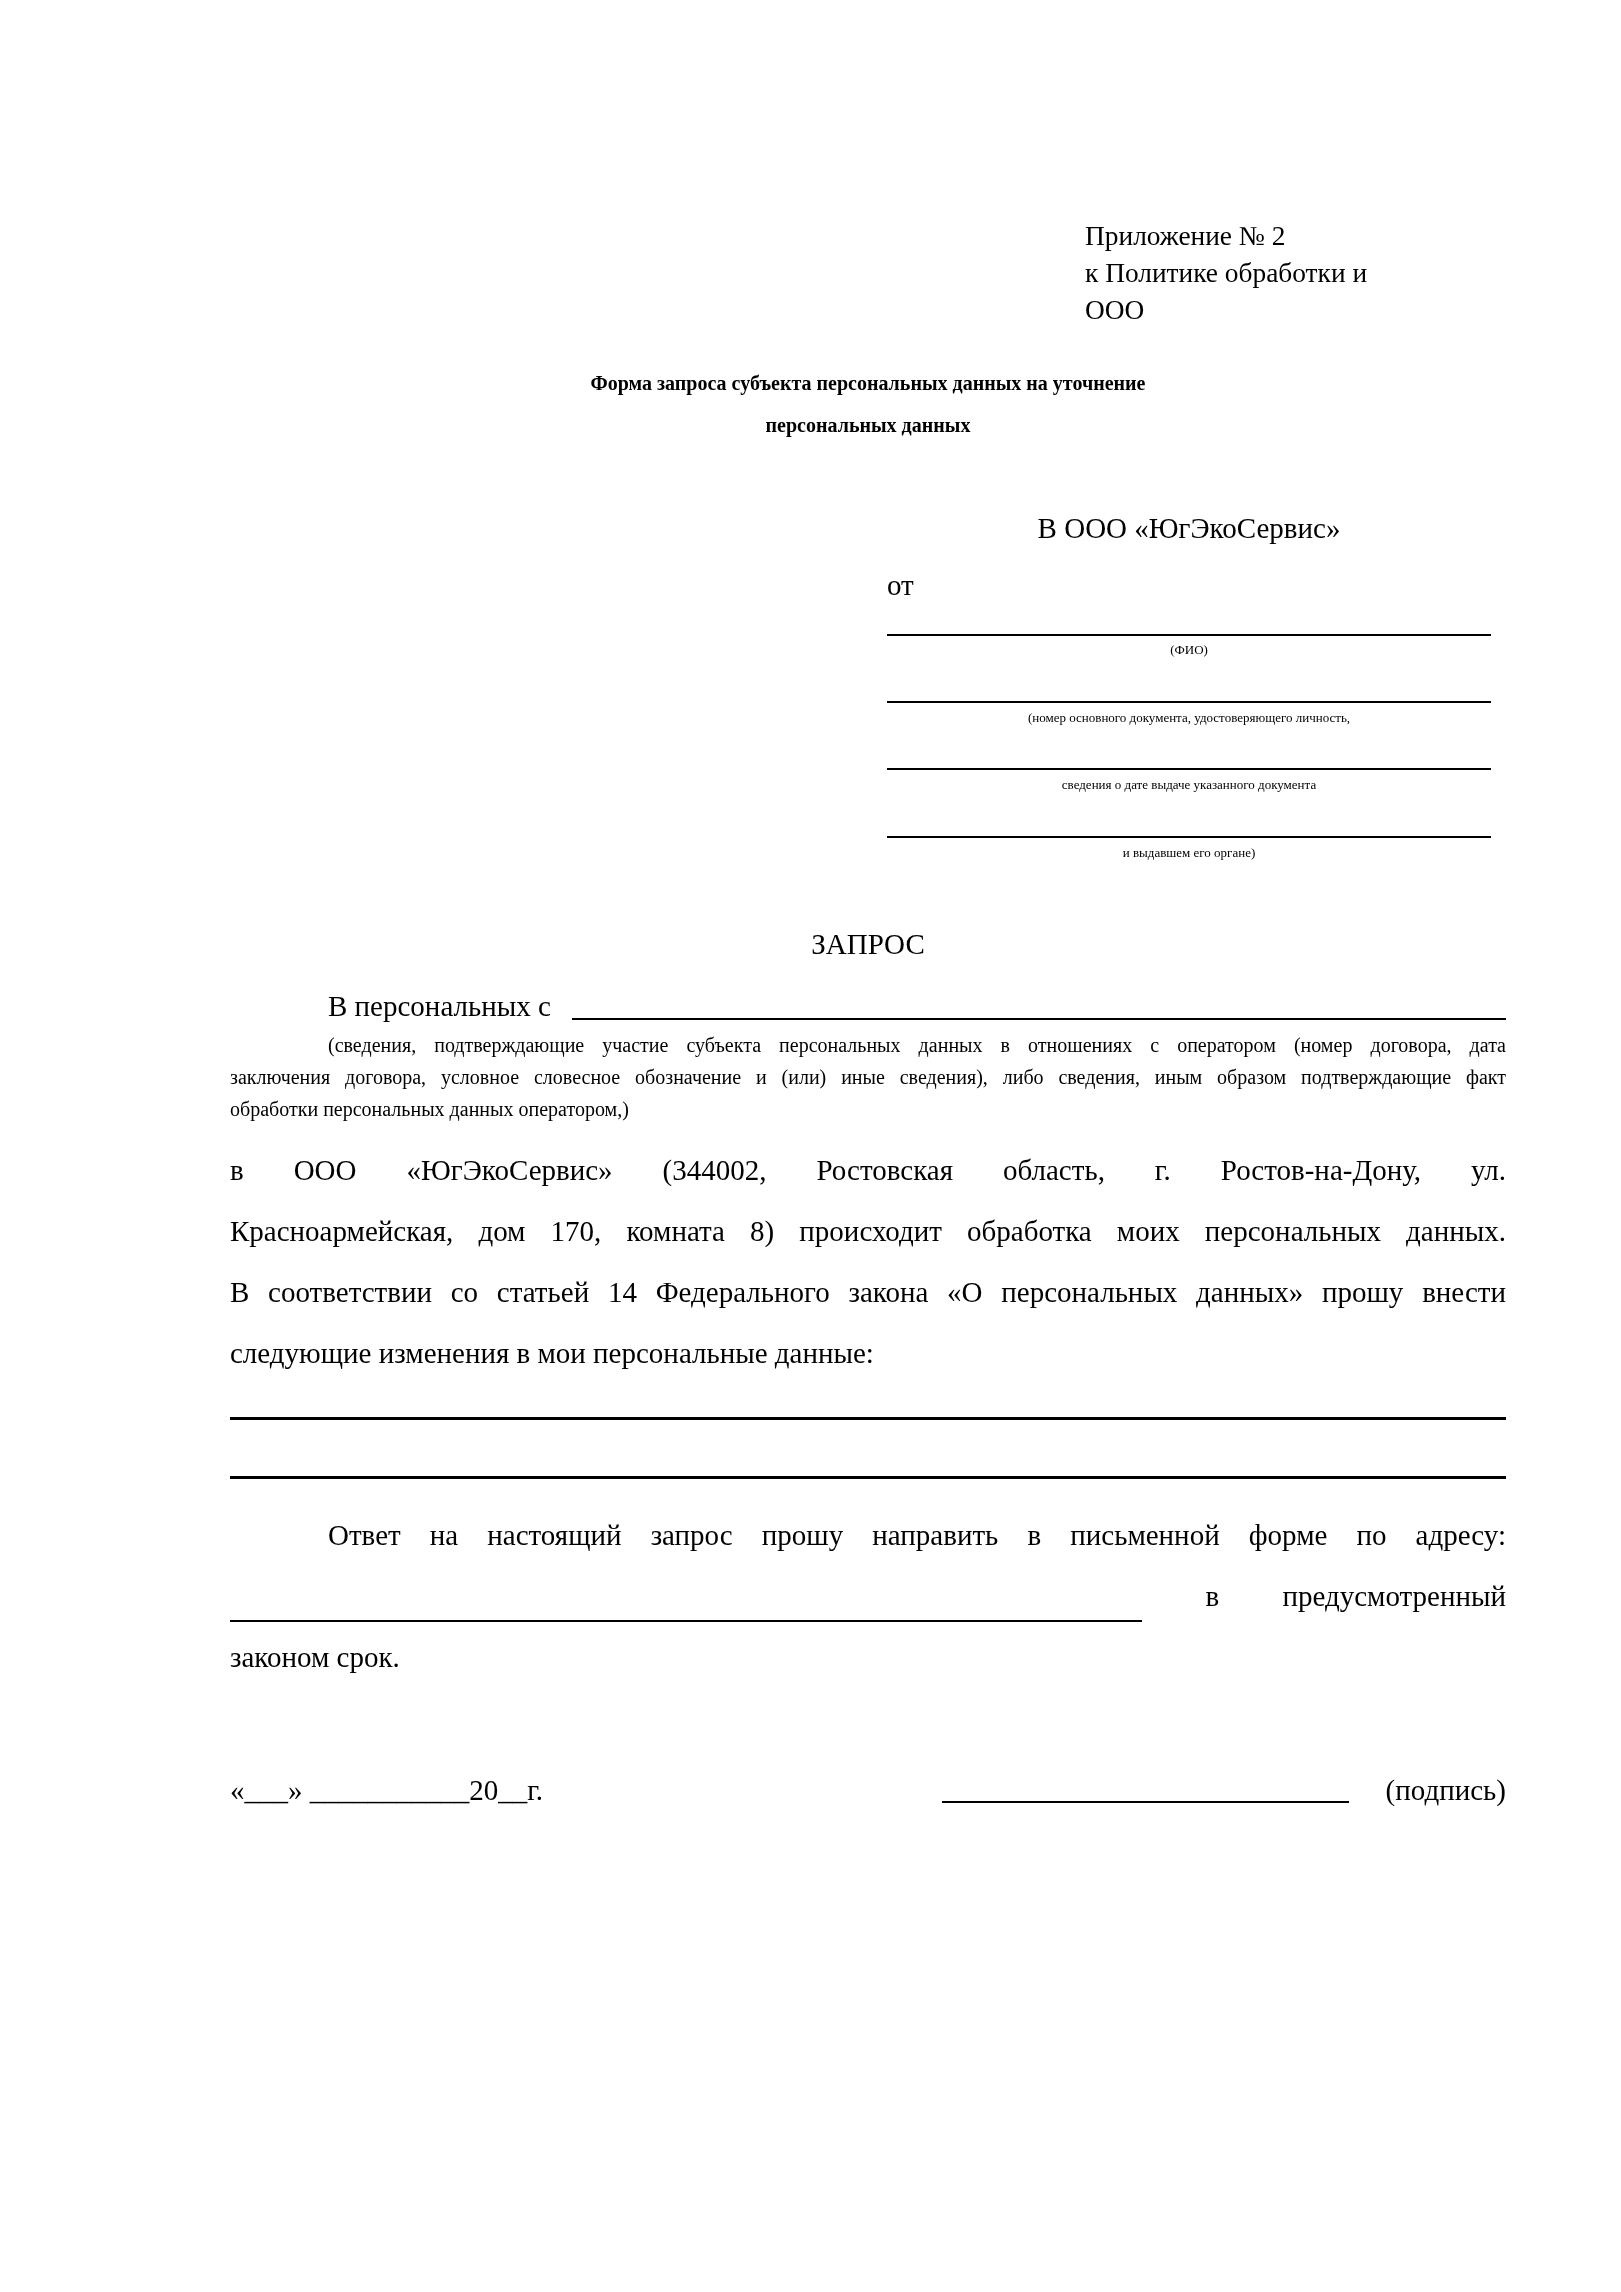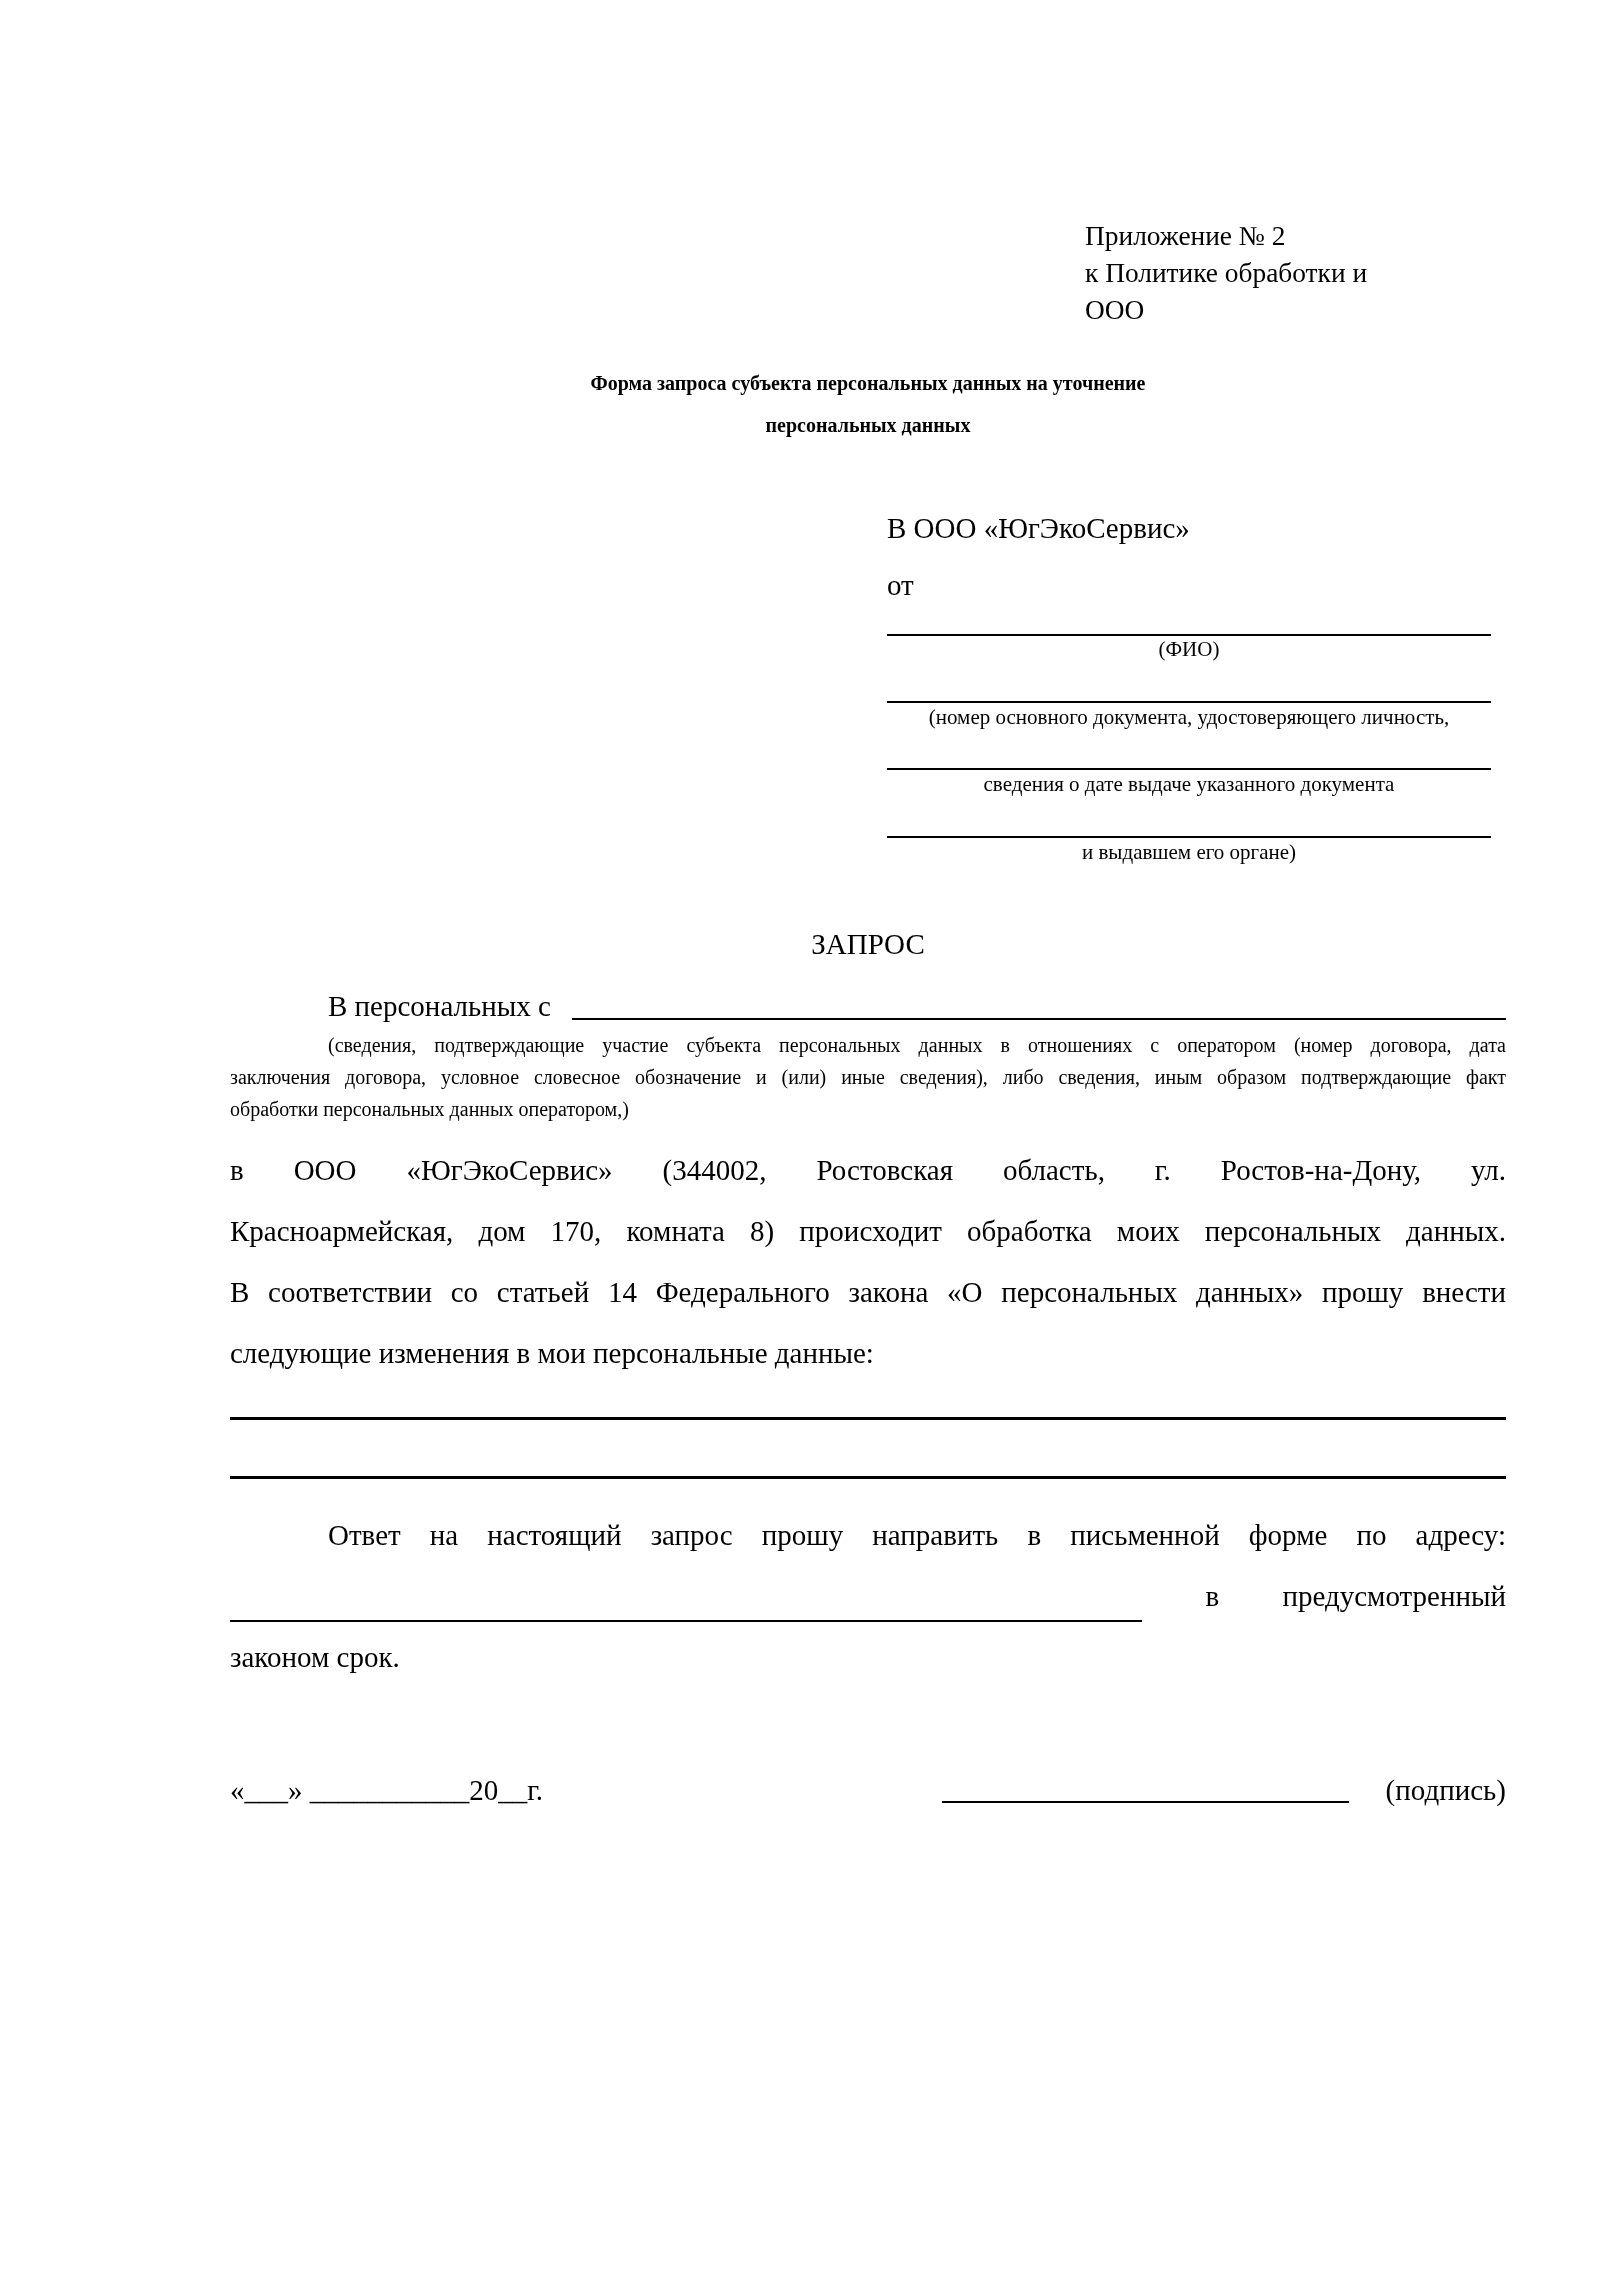--- a/index.html
+++ b/index.html
@@ -34,30 +34,30 @@
     font-weight: bold;
     font-size: 20px;
     line-height: 42px;
   }
   
   .addressee {
     margin-top: 65px;
     margin-left: 657px;
     width: 604px;
   }
-  .addressee .org { line-height: 35px; }
+  .addressee .org { line-height: 35px; text-align: center; }
   .addressee .from { margin-top: 21.6px; line-height: 35px; }
   .rule {
     border-top: 2.9px solid #000000;
     height: 0;
   }
   .addressee .rule-first { margin-top: 31px; }
   .addressee .rule-next { margin-top: 39px; }
   .field-caption {
-    font-size: 21px;
+    font-size: 13px;
     line-height: 23.5px;
     text-align: center;
     margin-top: 2.9px;
   }
   
   .request-heading {
     margin-top: 63px;
     text-align: center;
     line-height: 35px;
   }

